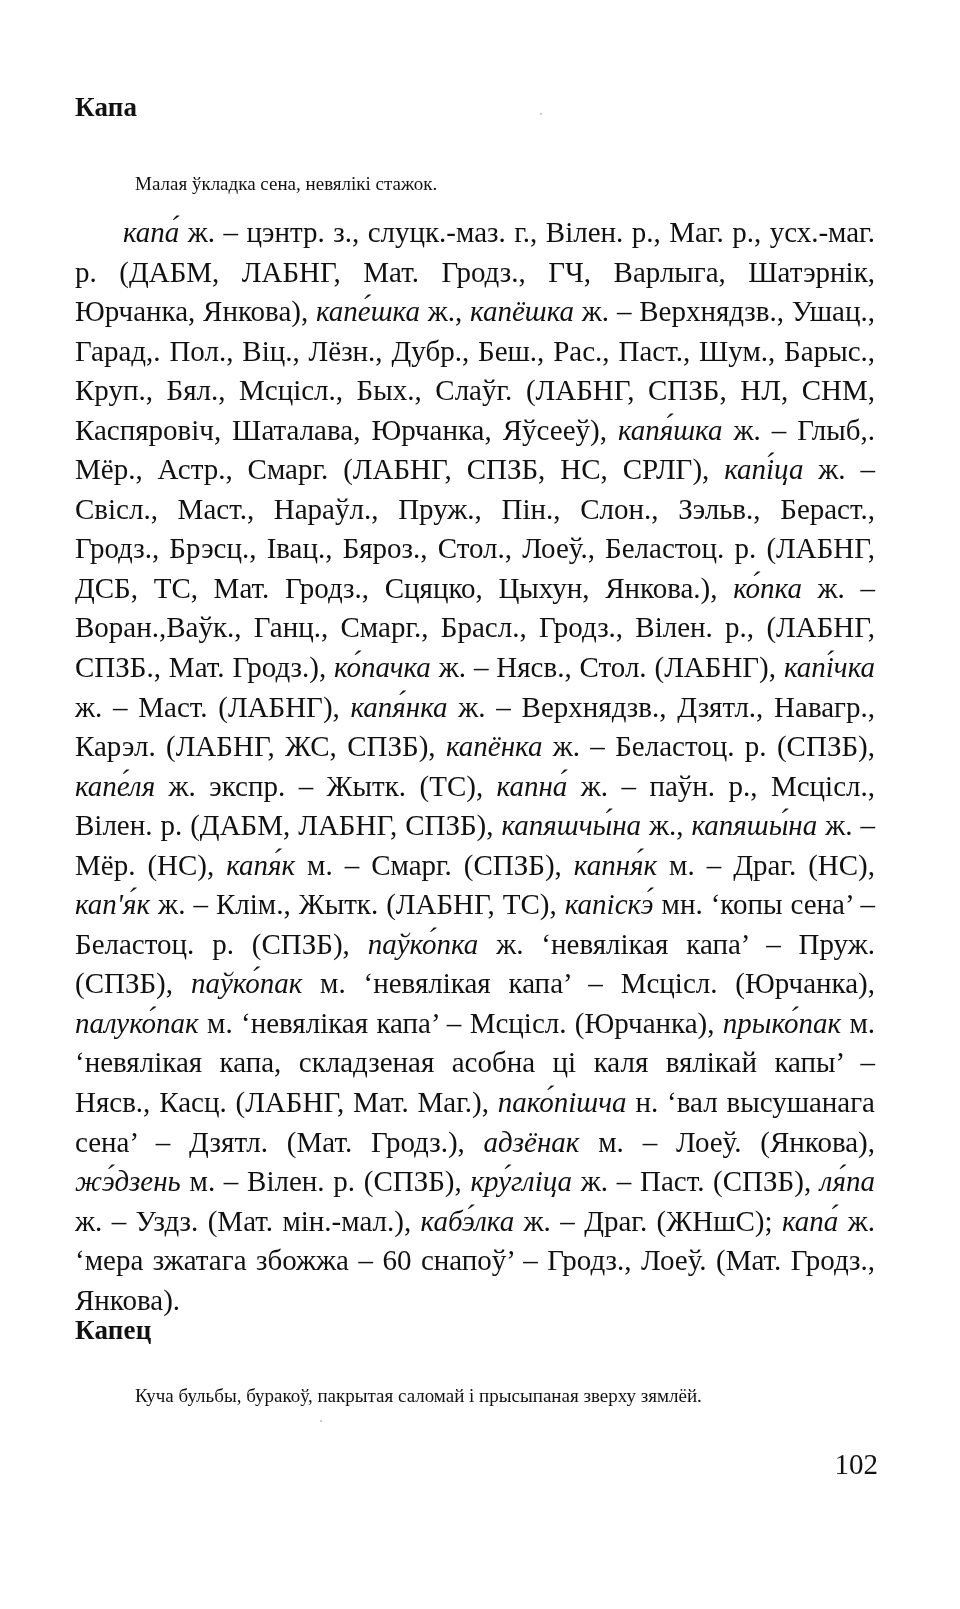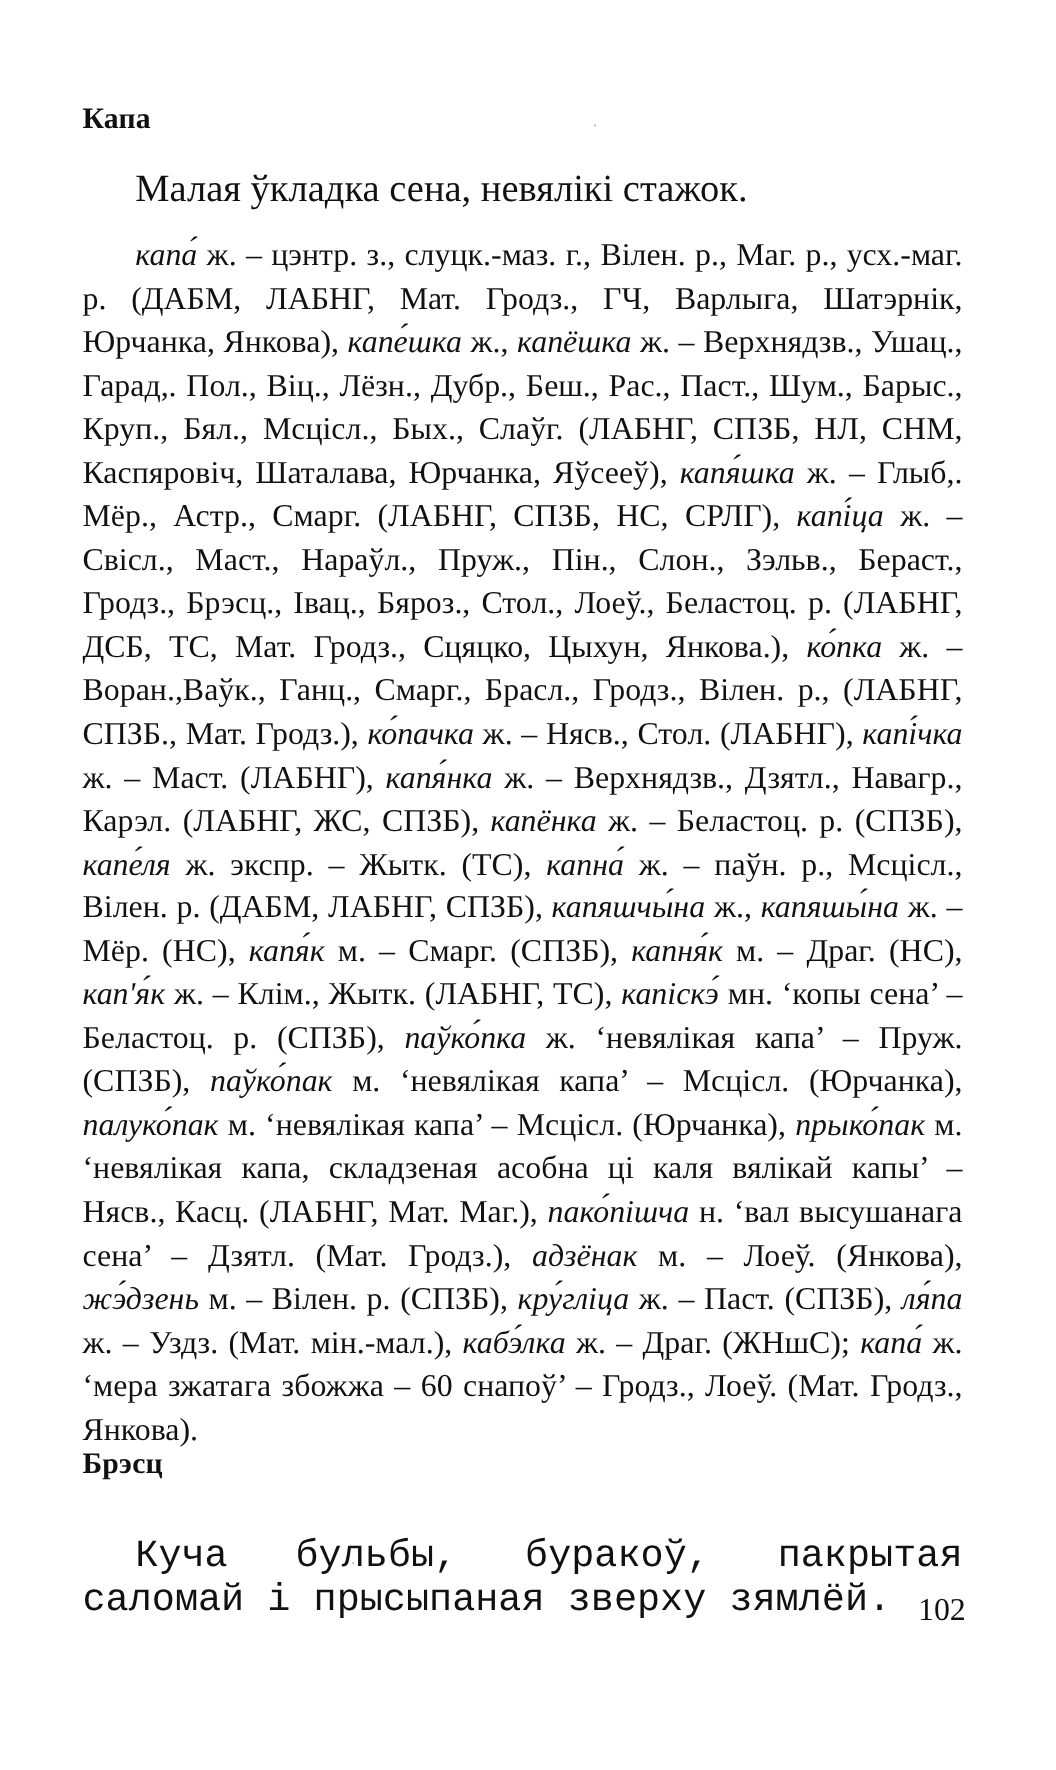--- a/index.html
+++ b/index.html
@@ -31,25 +31,25 @@
     .title-1 {
       position: absolute;
       top: 92px;
       left: 0;
       width: 800px;
     }
     .definition {
       position: absolute;
       left: 0;
       width: 800px;
-      font-size: 35px;
+      font-size: 19px;
       line-height: 39.5px;
       text-indent: 48px;
       text-align: justify;
-      margin: 0;
+      margin: 12px;
     }
     .def-1 {
       top: 152px;
     }
     .body-text {
       position: absolute;
       left: 0;
       top: 213px;
       width: 800px;
       font-size: 29px;
@@ -61,22 +61,21 @@
     .body-text .i {
       font-style: italic;
     }
     .title-2 {
       position: absolute;
       top: 1315px;
       left: 0;
       width: 800px;
     }
     .def-2 {
-      top: 1396px;
-      font-family: Liberation Mono, monospace;
+      top: 1364px;
     }
     .page-number {
       position: absolute;
       right: 82px;
       top: 1448px;
       font-size: 29px;
       margin: 0;
     }
     .speck {
       position: absolute;
@@ -90,21 +89,21 @@
 <body>
 
 <div class="page">
 
   <h2 class="entry-title title-1">Капа</h2>
 
   <p class="definition def-1">Малая ўкладка сена, невялікі стажок.</p>
 
   <p class="body-text" id="entry-body"><span class="i">капа́</span><span> ж. – цэнтр. з., слуцк.-маз. г., Вілен. р., Маг. р., усх.-маг. р. (ДАБМ, ЛАБНГ, Мат. Гродз., ГЧ, Варлыга, Шатэрнік, Юрчанка, Янкова), </span><span class="i">капе́шка</span><span> ж., </span><span class="i">капёшка</span><span> ж. – Верхнядзв., Ушац., Гарад,. Пол., Віц., Лёзн., Дубр., Беш., Рас., Паст., Шум., Барыс., Круп., Бял., Мсцісл., Бых., Слаўг. (ЛАБНГ, СПЗБ, НЛ, СНМ, Каспяровіч, Шаталава, Юрчанка, Яўсееў), </span><span class="i">капя́шка</span><span> ж. – Глыб,. Мёр., Астр., Смарг. (ЛАБНГ, СПЗБ, НС, СРЛГ), </span><span class="i">капі́ца</span><span> ж. – Свісл., Маст., Нараўл., Пруж., Пін., Слон., Зэльв., Бераст., Гродз., Брэсц., Івац., Бяроз., Стол., Лоеў., Беластоц. р. (ЛАБНГ, ДСБ, ТС, Мат. Гродз., Сцяцко, Цыхун, Янкова.), </span><span class="i">ко́пка</span><span> ж. – Воран.,Ваўк., Ганц., Смарг., Брасл., Гродз., Вілен. р., (ЛАБНГ, СПЗБ., Мат. Гродз.), </span><span class="i">ко́пачка</span><span> ж. – Нясв., Стол. (ЛАБНГ), </span><span class="i">капі́чка</span><span> ж. – Маст. (ЛАБНГ), </span><span class="i">капя́нка</span><span> ж. – Верхнядзв., Дзятл., Навагр., Карэл. (ЛАБНГ, ЖС, СПЗБ), </span><span class="i">капёнка</span><span> ж. – Беластоц. р. (СПЗБ), </span><span class="i">капе́ля</span><span> ж. экспр. – Жытк. (ТС), </span><span class="i">капна́</span><span> ж. – паўн. р., Мсцісл., Вілен. р. (ДАБМ, ЛАБНГ, СПЗБ), </span><span class="i">капяшчы́на</span><span> ж., </span><span class="i">капяшы́на</span><span> ж. – Мёр. (НС), </span><span class="i">капя́к</span><span> м. – Смарг. (СПЗБ), </span><span class="i">капня́к</span><span> м. – Драг. (НС), </span><span class="i">кап'я́к</span><span> ж. – Клім., Жытк. (ЛАБНГ, ТС), </span><span class="i">капіскэ́</span><span> мн. ‘копы сена’ – Беластоц. р. (СПЗБ), </span><span class="i">паўко́пка</span><span> ж. ‘невялікая капа’ – Пруж. (СПЗБ), </span><span class="i">паўко́пак</span><span> м. ‘невялікая капа’ – Мсцісл. (Юрчанка), </span><span class="i">палуко́пак</span><span> м. ‘невялікая капа’ – Мсцісл. (Юрчанка), </span><span class="i">прыко́пак</span><span> м. ‘невялікая капа, складзеная асобна ці каля вялікай капы’ – Нясв., Касц. (ЛАБНГ, Мат. Маг.), </span><span class="i">пако́пішча</span><span> н. ‘вал высушанага сена’ – Дзятл. (Мат. Гродз.), </span><span class="i">адзёнак</span><span> м. – Лоеў. (Янкова), </span><span class="i">жэ́дзень</span><span> м. – Вілен. р. (СПЗБ), </span><span class="i">кру́гліца</span><span> ж. – Паст. (СПЗБ), </span><span class="i">ля́па</span><span> ж. – Уздз. (Мат. мін.-мал.), </span><span class="i">кабэ́лка</span><span> ж. – Драг. (ЖНшС); </span><span class="i">капа́</span><span> ж. ‘мера зжатага збожжа – 60 снапоў’ – Гродз., Лоеў. (Мат. Гродз., Янкова).</span></p>
 
-  <h2 class="entry-title title-2">Брэсц</h2>
+  <h2 class="entry-title title-2">Капец</h2>
 
   <p class="definition def-2">Куча бульбы, буракоў, пакрытая саломай і прысыпаная зверху зямлёй.</p>
 </div>
 
 <p class="page-number">102</p>
 
 <span class="speck" style="left:540px; top:113px;"></span>
 <span class="speck" style="left:320px; top:1420px;"></span>
 
 </body></html>

